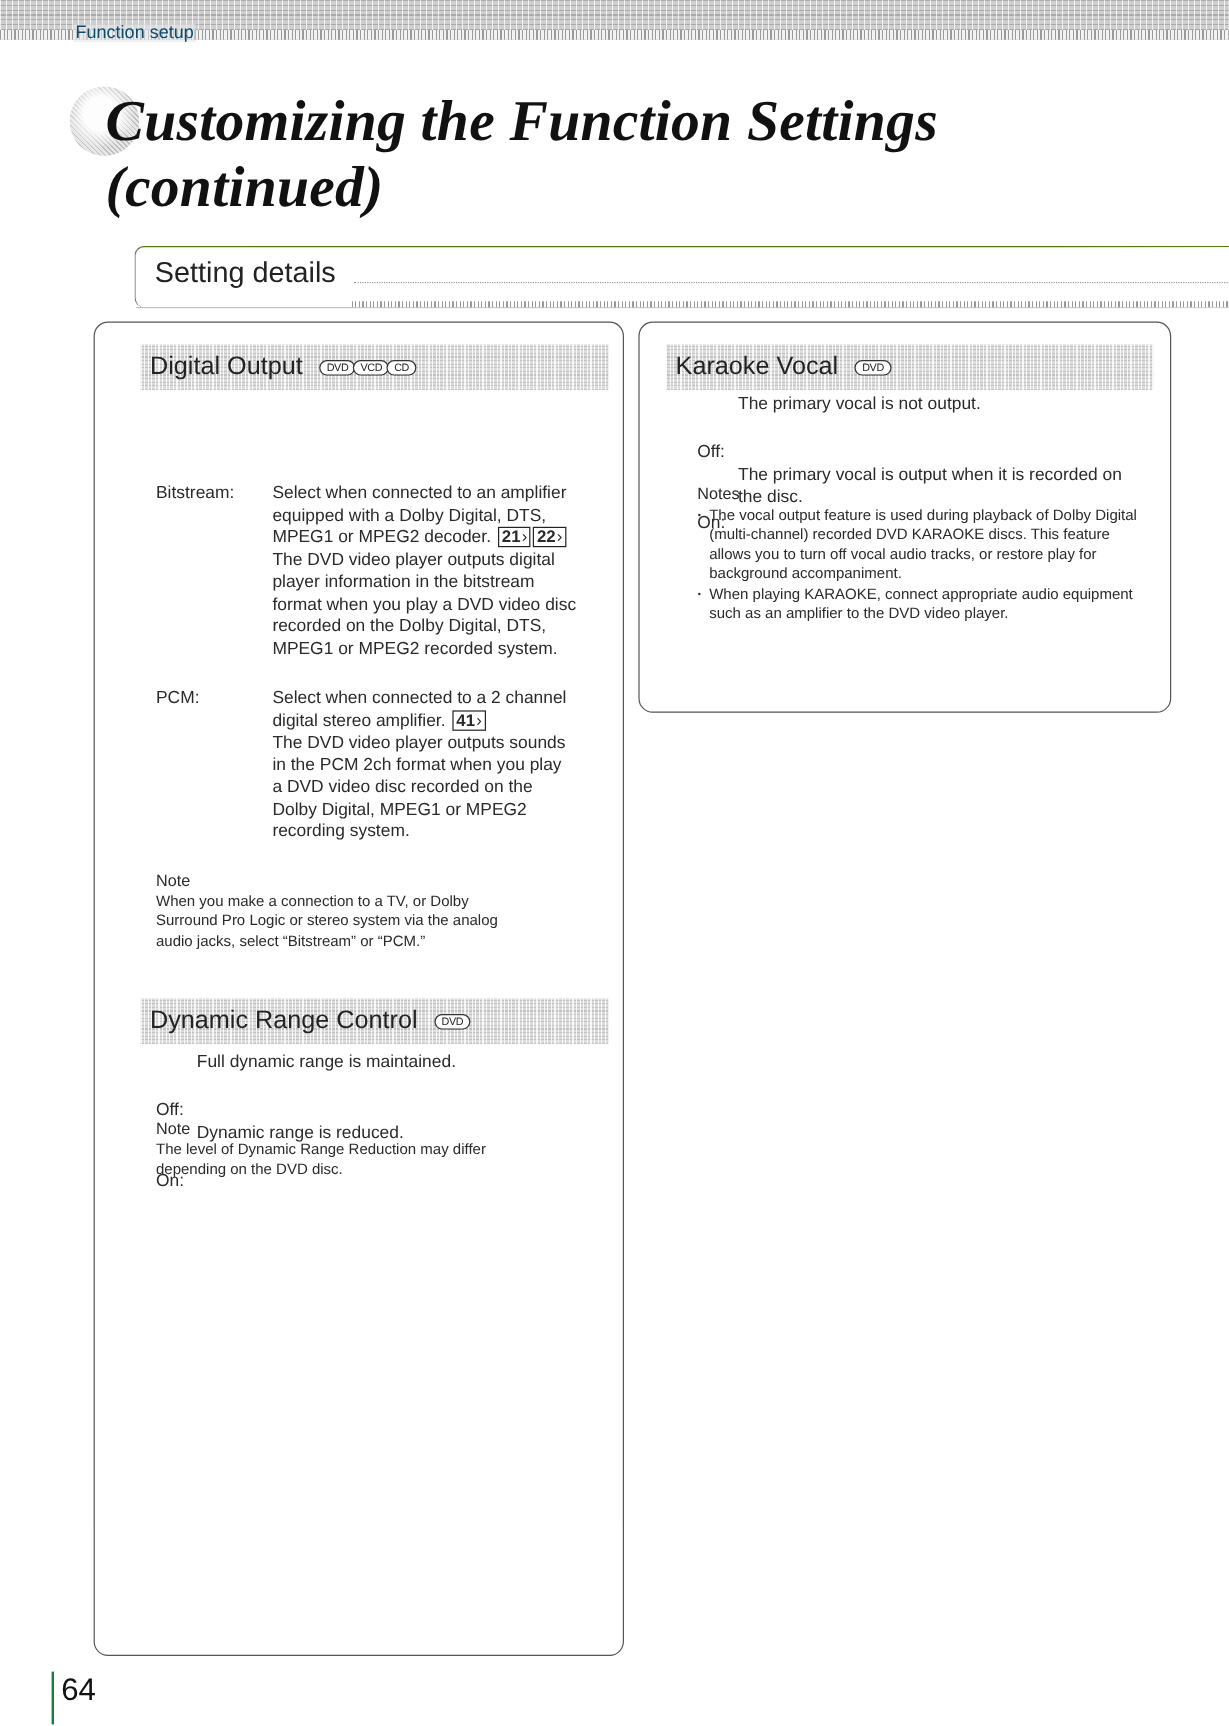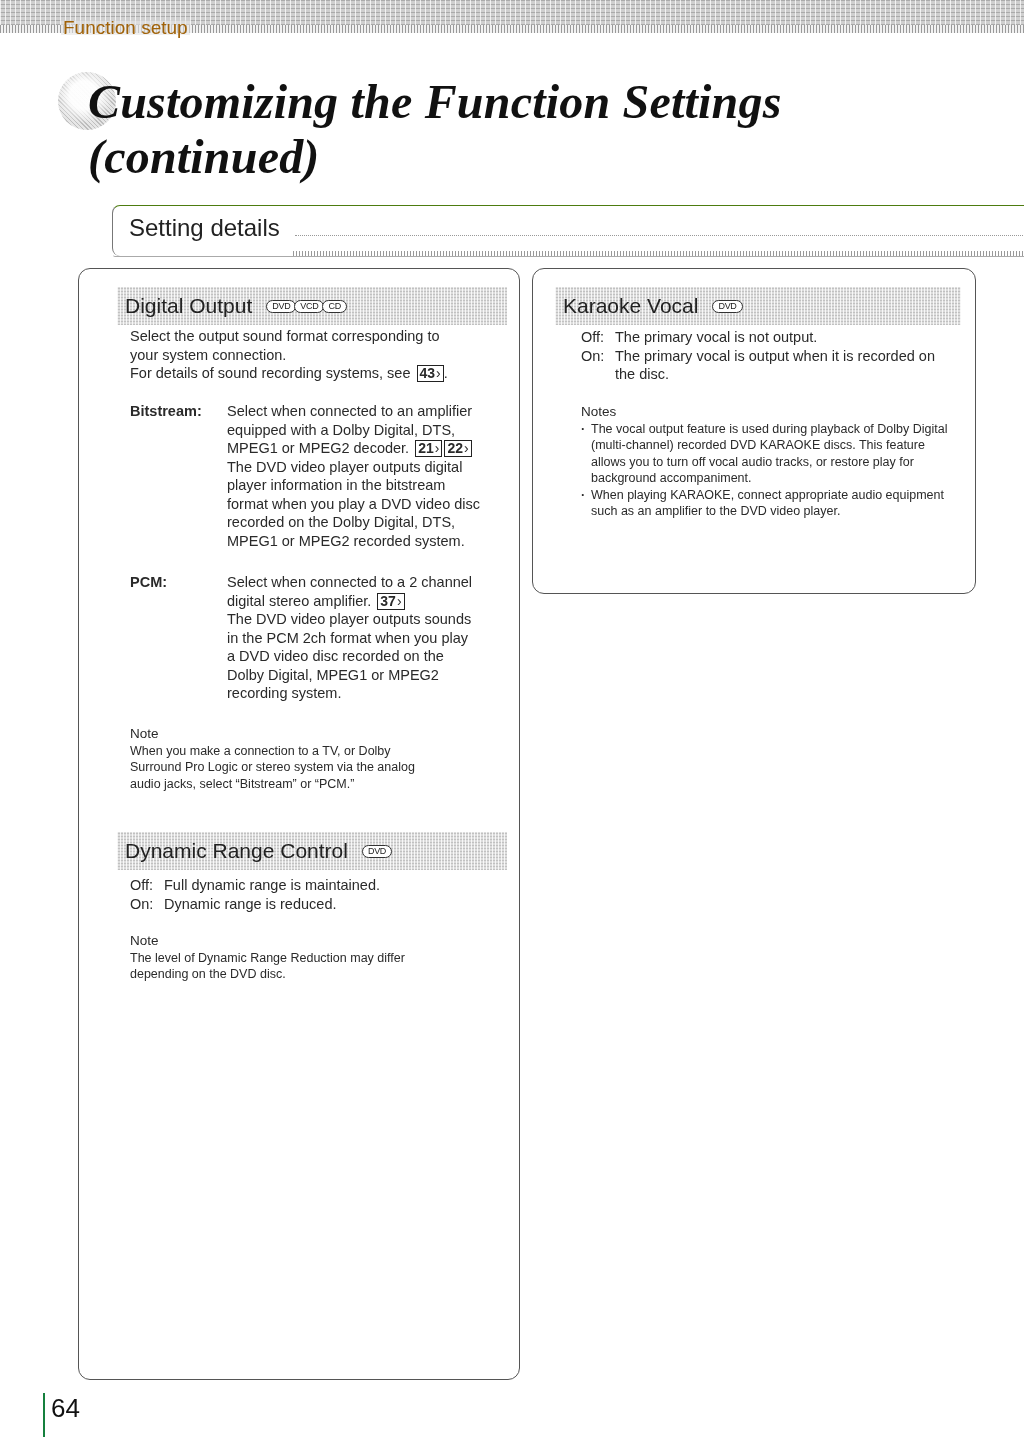--- a/index.html
+++ b/index.html
@@ -13,21 +13,21 @@
     background-color: #cfcfcf;
     background-image:
       repeating-linear-gradient(90deg, rgba(255,255,255,0.75) 0 1px, transparent 1px 5px),
       repeating-linear-gradient(0deg, rgba(0,0,0,0.18) 0 1px, transparent 1px 4px);
   }
   .top-band::after {
     content: ""; position: absolute; left: 0; right: 0; bottom: 0; height: 8px;
     background: repeating-linear-gradient(90deg, #9a9a9a 0 1px, #f2f2f2 1px 3px);
   }
   .section-label {
-    position: absolute; left: 61px; top: 20px; font-size: 19px; color: #a16207;
+    position: absolute; left: 61px; top: 20px; font-size: 15px; color: #0c4a6e;
     background: rgba(230,230,230,0.6); padding: 0 2px; line-height: 15px;
   }
   
   .title-orb {
     position: absolute; left: 58px; top: 72px; width: 58px; height: 58px; border-radius: 50%;
     background: radial-gradient(circle at 40% 35%, #ffffff 0 25%, #d4d4d4 26% 60%, #b8b8b8 61% 100%);
     background-image:
       radial-gradient(circle at 45% 40%, rgba(255,255,255,0.95) 0 30%, rgba(255,255,255,0) 60%),
       repeating-linear-gradient(45deg, #bdbdbd 0 1px, #e6e6e6 1px 3px);
   }
@@ -77,24 +77,24 @@
     color: #222; letter-spacing: -0.3px;
   }
   .body-text { position: absolute; font-size: 14.5px; line-height: 18.5px; color: #2a2a2a; }
   .note-text { position: absolute; font-size: 12.5px; line-height: 16.5px; color: #2a2a2a; }
   .ref {
     display: inline-block; font-weight: bold; font-size: 14px; line-height: 15px;
     border: 1px solid #222; padding: 0 2px; margin-left: 2px;
   }
   .ref::after { content: "\203A"; font-weight: normal; margin-left: 1px; }
   .def-row { display: flex; }
-  .def-term { width: 97px; flex: none; font-weight: bold; }
+  .def-term { width: 97px; flex: none; }
   .def-desc { width: 290px; }
   .kv { display: flex; }
-  .kv .k { width: 34px; flex: none; }
+  .kv .k { width: 34px; flex: none; margin-top: 40px; }
   .bullets { margin: 0; padding: 0; list-style: none; }
   .bullets li { position: relative; padding-left: 10px; }
   .bullets li::before { content: "\00B7"; position: absolute; left: 0; font-weight: bold; }
   .page-number {
     position: absolute; left: 43px; top: 1393px; font-size: 26px; color: #111;
     border-left: 2px solid #15803d; padding-left: 6px; height: 44px; line-height: 30px;
   }
 </style>
 </head>
 <body>
@@ -113,25 +113,20 @@
 
 <div class="panel panel-left">
 
   <div class="banner" style="left:38px; top:18px; width:390px;">
     <span class="b-title">Digital Output</span>
     <span class="badge">DVD</span>
     <span class="badge">VCD</span>
     <span class="badge">CD</span>
   </div>
 
-  <div class="body-text" style="left:51px; top:58px; width:380px;">
-    <div>Select the output sound format corresponding to</div>
-    <div>your system connection.</div>
-    <div><span>For details of sound recording systems, see</span> <span class="ref">43</span>.</div>
-  </div>
 
   <div class="body-text" style="left:51px; top:133px;">
     <div class="def-row">
       <div class="def-term">Bitstream:</div>
       <div class="def-desc">
         <div>Select when connected to an amplifier</div>
         <div>equipped with a Dolby Digital, DTS,</div>
         <div><span>MPEG1 or MPEG2 decoder.</span> <span class="ref">21</span><span class="ref">22</span></div>
         <div>The DVD video player outputs digital</div>
         <div>player information in the bitstream</div>
@@ -140,21 +135,21 @@
         <div>MPEG1 or MPEG2 recorded system.</div>
       </div>
     </div>
   </div>
 
   <div class="body-text" style="left:51px; top:304px;">
     <div class="def-row">
       <div class="def-term">PCM:</div>
       <div class="def-desc">
         <div>Select when connected to a 2 channel</div>
-        <div><span>digital stereo amplifier.</span> <span class="ref">37</span></div>
+        <div><span>digital stereo amplifier.</span> <span class="ref">41</span></div>
         <div>The DVD video player outputs sounds</div>
         <div>in the PCM 2ch format when you play</div>
         <div>a DVD video disc recorded on the</div>
         <div>Dolby Digital, MPEG1 or MPEG2</div>
         <div>recording system.</div>
       </div>
     </div>
   </div>
 
   <div class="note-text" style="left:51px; top:457px; width:380px;">

